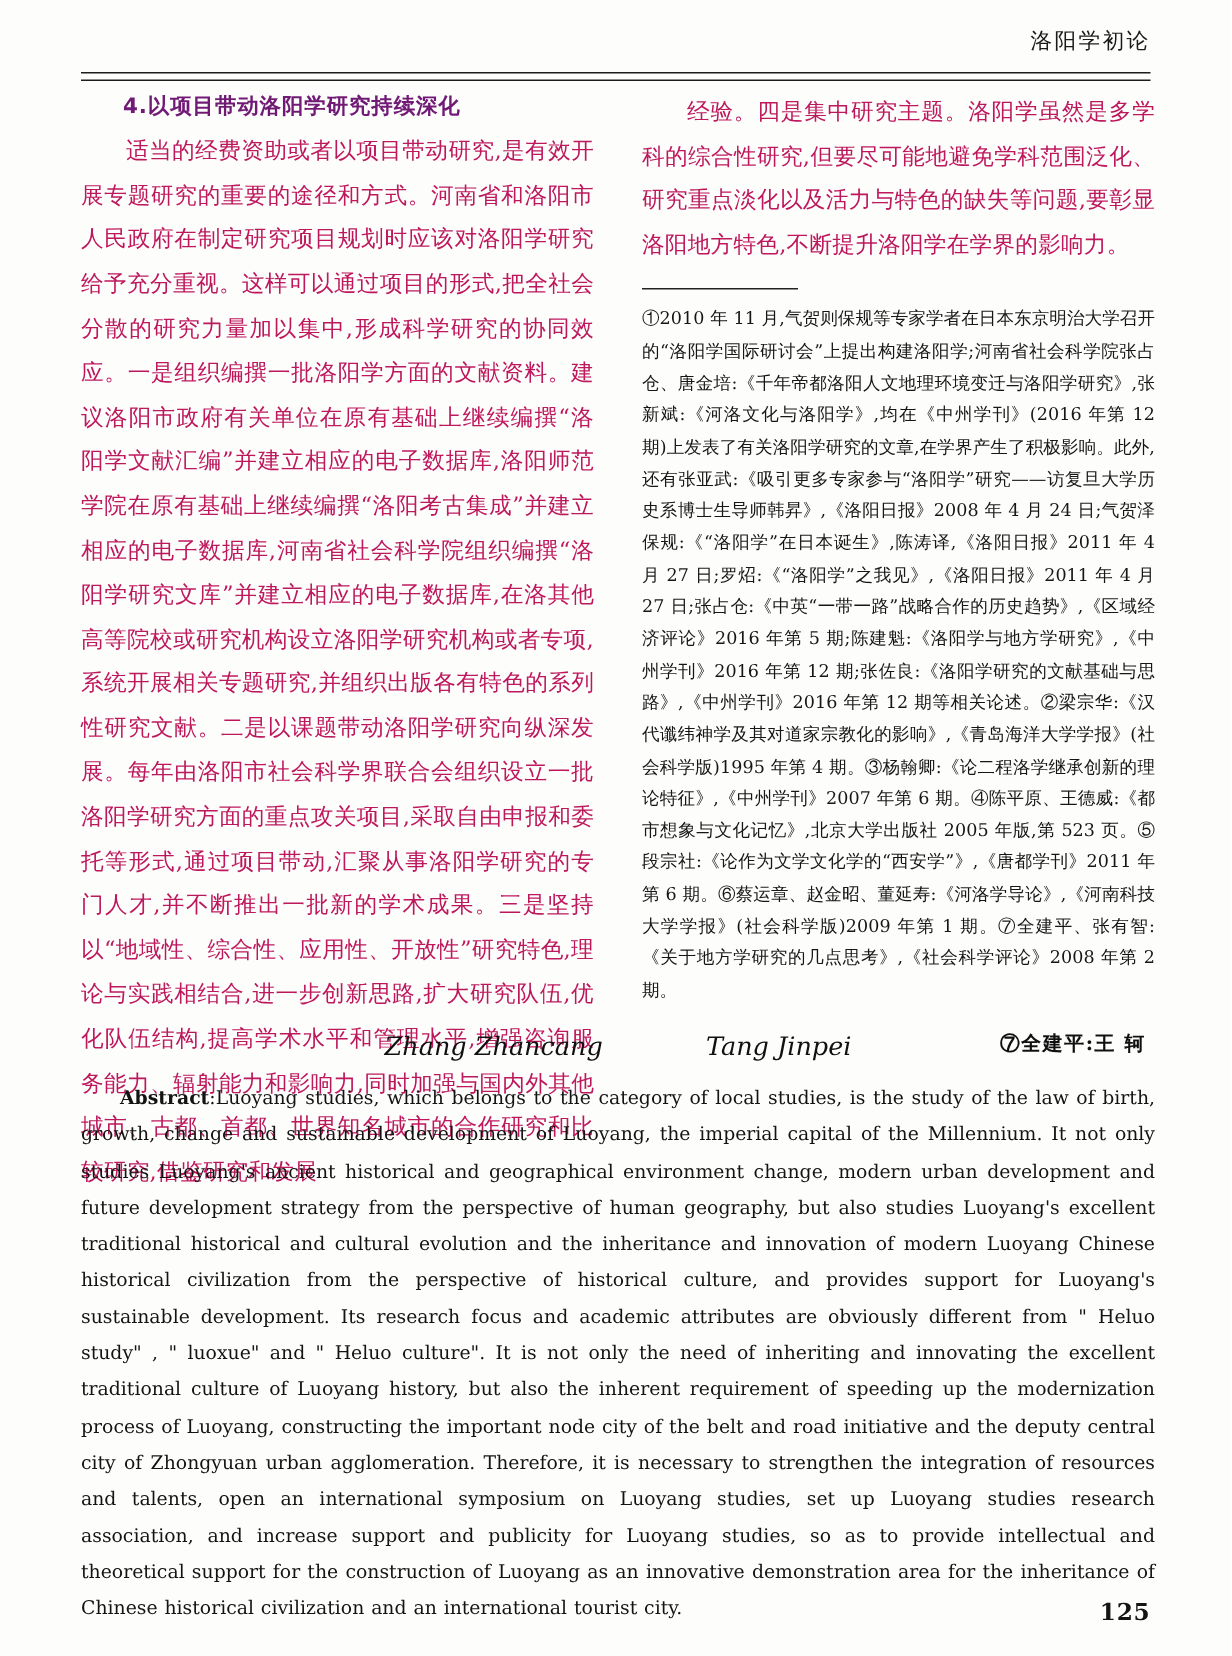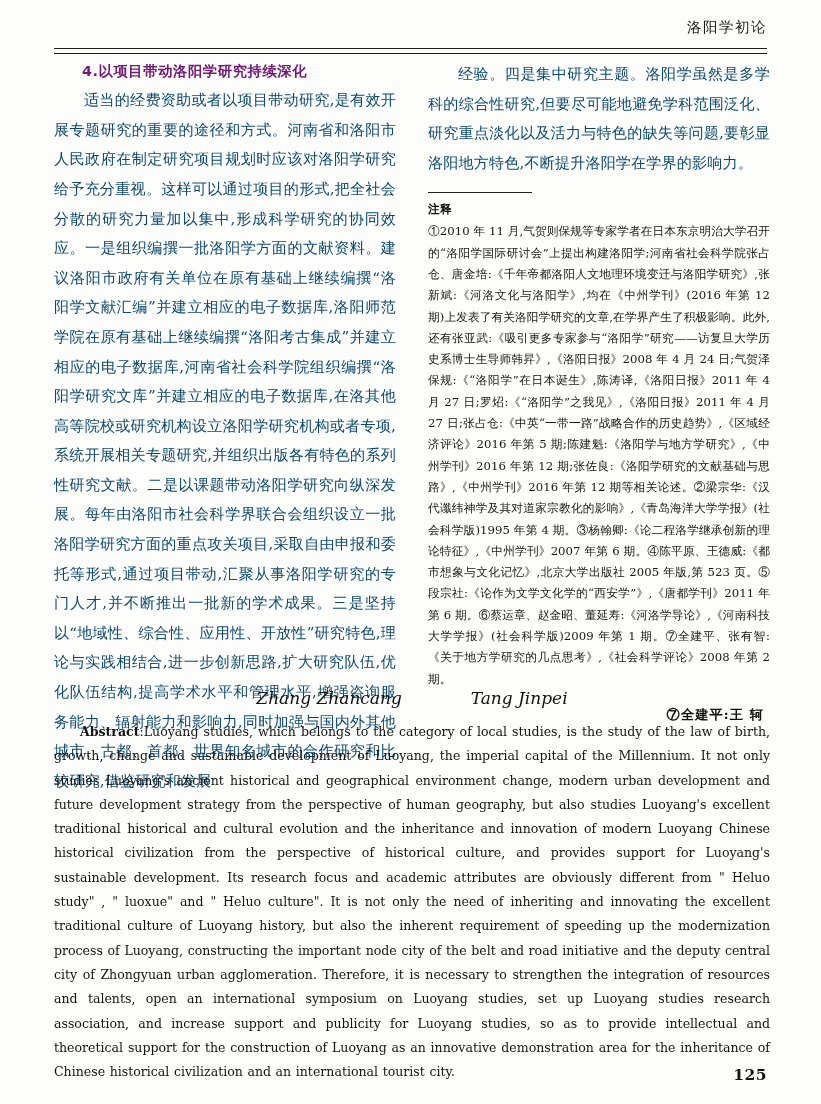--- a/index.html
+++ b/index.html
@@ -80,21 +80,21 @@
   }
   .cn-p {
     font-family: "DejaVu Serif", "Liberation Serif", serif;
     font-size: 15.1px;
     line-height: 29.6px;
     text-align: justify;
     text-justify: inter-ideograph;
     text-indent: 30px;
     margin: 0;
     letter-spacing: 0.15px;
-    color: #0c4a6e;
+    color: #be185d;
   }
 
   
   .notes-rule {
     width: 104px;
     border-top: 1.1px solid #222;
     margin: 14px 0 9px 0;
   }
   .notes-head {
     font-family: "DejaVu Sans", "Liberation Sans", sans-serif;
@@ -193,21 +193,20 @@
     <div class="col col-left">
       <h4 class="cn-h4">4.以项目带动洛阳学研究持续深化</h4>
       <p class="cn-p">适当的经费资助或者以项目带动研究,是有效开展专题研究的重要的途径和方式。河南省和洛阳市人民政府在制定研究项目规划时应该对洛阳学研究给予充分重视。这样可以通过项目的形式,把全社会分散的研究力量加以集中,形成科学研究的协同效应。一是组织编撰一批洛阳学方面的文献资料。建议洛阳市政府有关单位在原有基础上继续编撰“洛阳学文献汇编”并建立相应的电子数据库,洛阳师范学院在原有基础上继续编撰“洛阳考古集成”并建立相应的电子数据库,河南省社会科学院组织编撰“洛阳学研究文库”并建立相应的电子数据库,在洛其他高等院校或研究机构设立洛阳学研究机构或者专项,系统开展相关专题研究,并组织出版各有特色的系列性研究文献。二是以课题带动洛阳学研究向纵深发展。每年由洛阳市社会科学界联合会组织设立一批洛阳学研究方面的重点攻关项目,采取自由申报和委托等形式,通过项目带动,汇聚从事洛阳学研究的专门人才,并不断推出一批新的学术成果。三是坚持以“地域性、综合性、应用性、开放性”研究特色,理论与实践相结合,进一步创新思路,扩大研究队伍,优化队伍结构,提高学术水平和管理水平,增强咨询服务能力、辐射能力和影响力,同时加强与国内外其他城市、古都、首都、世界知名城市的合作研究和比较研究,借鉴研究和发展</p>
     </div>
 
     <div class="col col-right">
       <p class="cn-p">经验。四是集中研究主题。洛阳学虽然是多学科的综合性研究,但要尽可能地避免学科范围泛化、研究重点淡化以及活力与特色的缺失等问题,要彰显洛阳地方特色,不断提升洛阳学在学界的影响力。</p>
 
       <div class="notes-rule"></div>
 
-      <p class="notes-head">注释</p>
 
       <p class="notes-body">①2010 年 11 月,气贺则保规等专家学者在日本东京明治大学召开的“洛阳学国际研讨会”上提出构建洛阳学;河南省社会科学院张占仓、唐金培:《千年帝都洛阳人文地理环境变迁与洛阳学研究》,张新斌:《河洛文化与洛阳学》,均在《中州学刊》(2016 年第 12 期)上发表了有关洛阳学研究的文章,在学界产生了积极影响。此外,还有张亚武:《吸引更多专家参与“洛阳学”研究——访复旦大学历史系博士生导师韩昇》,《洛阳日报》2008 年 4 月 24 日;气贺泽保规:《“洛阳学”在日本诞生》,陈涛译,《洛阳日报》2011 年 4 月 27 日;罗炤:《“洛阳学”之我见》,《洛阳日报》2011 年 4 月 27 日;张占仓:《中英“一带一路”战略合作的历史趋势》,《区域经济评论》2016 年第 5 期;陈建魁:《洛阳学与地方学研究》,《中州学刊》2016 年第 12 期;张佐良:《洛阳学研究的文献基础与思路》,《中州学刊》2016 年第 12 期等相关论述。②梁宗华:《汉代谶纬神学及其对道家宗教化的影响》,《青岛海洋大学学报》(社会科学版)1995 年第 4 期。③杨翰卿:《论二程洛学继承创新的理论特征》,《中州学刊》2007 年第 6 期。④陈平原、王德威:《都市想象与文化记忆》,北京大学出版社 2005 年版,第 523 页。⑤段宗社:《论作为文学文化学的“西安学”》,《唐都学刊》2011 年第 6 期。⑥蔡运章、赵金昭、董延寿:《河洛学导论》,《河南科技大学学报》(社会科学版)2009 年第 1 期。⑦全建平、张有智:《关于地方学研究的几点思考》,《社会科学评论》2008 年第 2 期。</p>
 
       <p class="editor-line">⑦全建平:王  轲</p>
     </div>
   </div>
 
   <div class="en-zone">
 
     <div class="en-authors">

